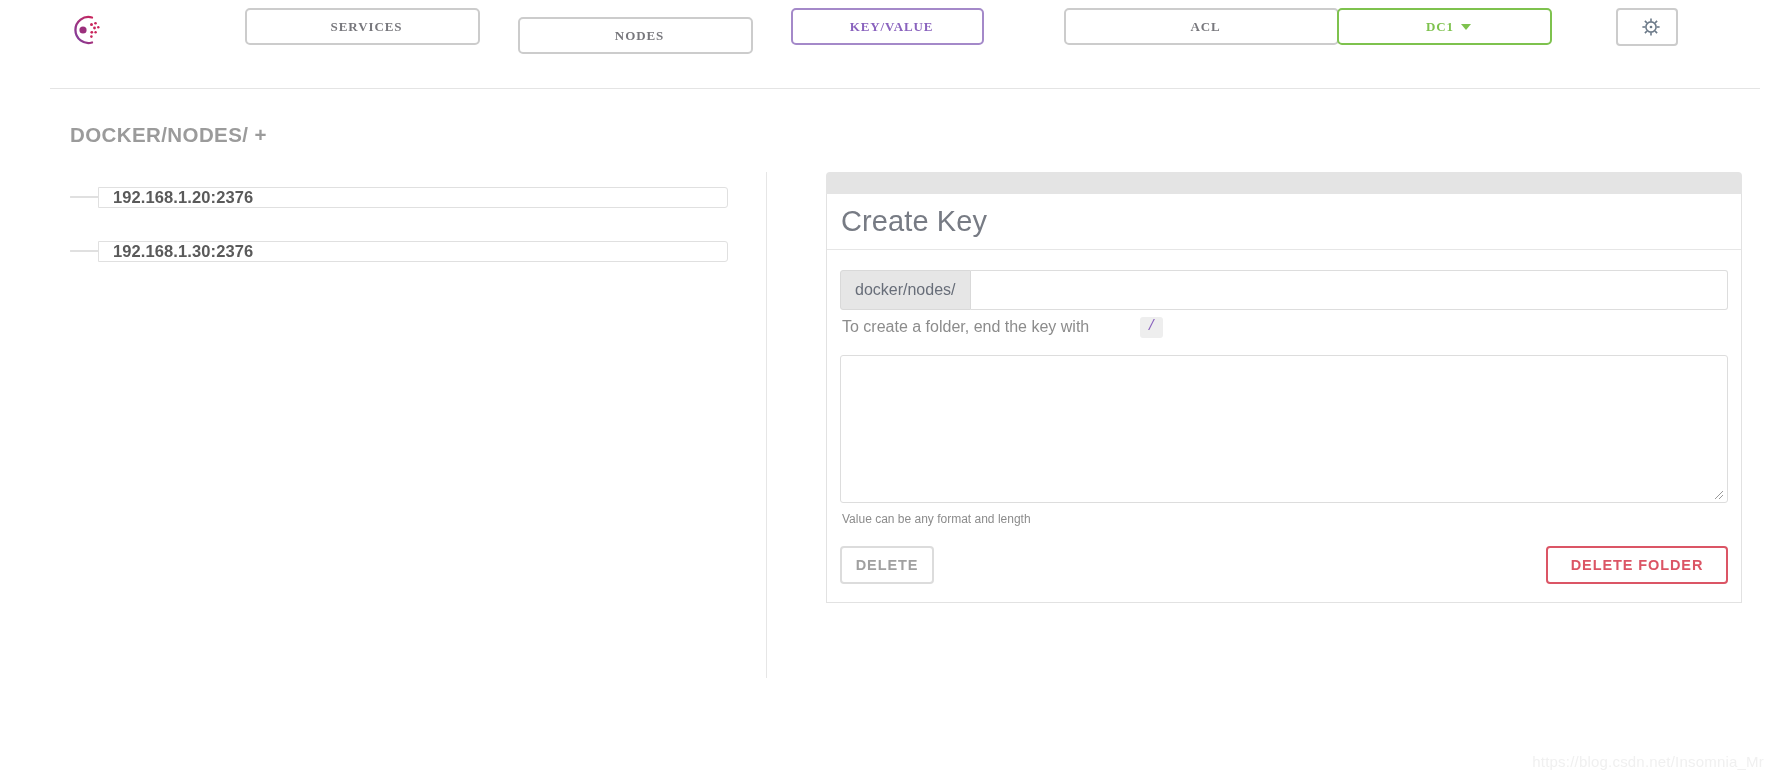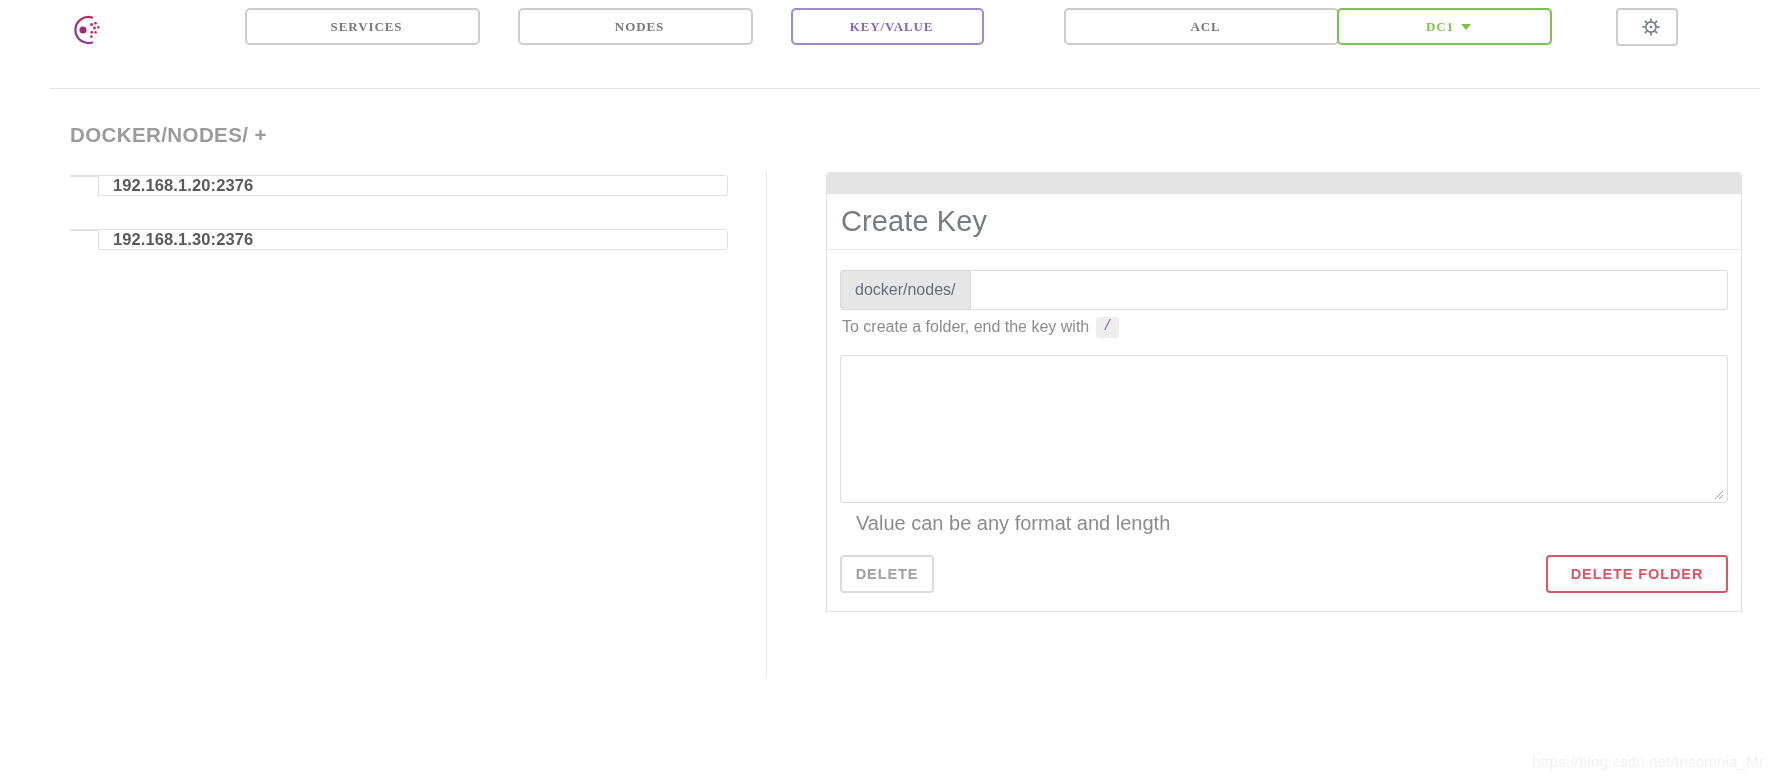--- a/index.html
+++ b/index.html
@@ -52,21 +52,21 @@
     font-weight: bold;
     letter-spacing: 0.9px;
     display: flex;
     align-items: center;
     justify-content: center;
     cursor: pointer;
     font-family: Liberation Serif, serif;
     padding-left: 8px;
   }
   .nav-btn.services { left: 245px; width: 235px; }
-  .nav-btn.nodes    { left: 518px; width: 235px; }
+  .nav-btn.nodes    { left: 518px; width: 235px; margin-top: 9px; }
   .nav-btn.kv       { left: 791px; width: 193px; border-color: #a489c9; color: #8a63be; }
   .nav-btn.acl      { left: 1064px; width: 275px; }
   .nav-btn.dc       { left: 1337px; width: 215px; border-color: #7ec24e; color: #7ec24e; text-align: right; }
   .nav-btn.gear {
     left: 1616px; width: 62px; height: 38px; top: 8px;
     border-radius: 4px;
   }
   .caret {
     display: inline-block;
     width: 0; height: 0;
@@ -96,21 +96,21 @@
   .kv-list {
     position: absolute;
     left: 70px; top: 175px;
     width: 658px;
   }
   .kv-item {
     position: relative;
     height: 44px;
     margin-bottom: 10px;
     display: flex;
-    align-items: flex-start;
+    align-items: center;
     cursor: pointer;
   }
   .kv-item-bar {
     width: 28px;
     background: #e5e5e5;
     border: 1px solid #e0e0e0;
     border-right: none;
     box-sizing: border-box;
     border-radius: 3px 0 0 3px;
   }
@@ -203,20 +203,21 @@
     padding: 0 12px;
     outline: none;
     font-family: "Liberation Sans", sans-serif;
   }
   .help-text {
     font-size: 16px;
     color: #8c8c8c;
     margin: 0 0 17px 2px;
     display: flex;
     align-items: center;
+    gap: 44px;
   }
   .code-badge {
     display: inline-block;
     background: #eeeeee;
     color: #8a63be;
     border-radius: 3px;
     padding: 1px 7px 2px 7px;
     margin-left: 7px;
     font-family: "Liberation Mono", monospace;
     font-size: 14px;
@@ -240,23 +241,23 @@
     outline: none;
     display: block;
   }
   .resize-grip {
     position: absolute;
     right: 4px; bottom: 3px;
     width: 13px; height: 13px;
     pointer-events: none;
   }
   .help-text2 {
-    font-size: 20px;
+    font-size: 12px;
     color: #8c8c8c;
-    margin: 9px 0 0 16px;
+    margin: 9px 0 0 2px;
   }
 
   
   .panel-footer {
     margin-top: 20px;
     height: 38px;
     position: relative;
   }
   .btn {
     position: absolute;

